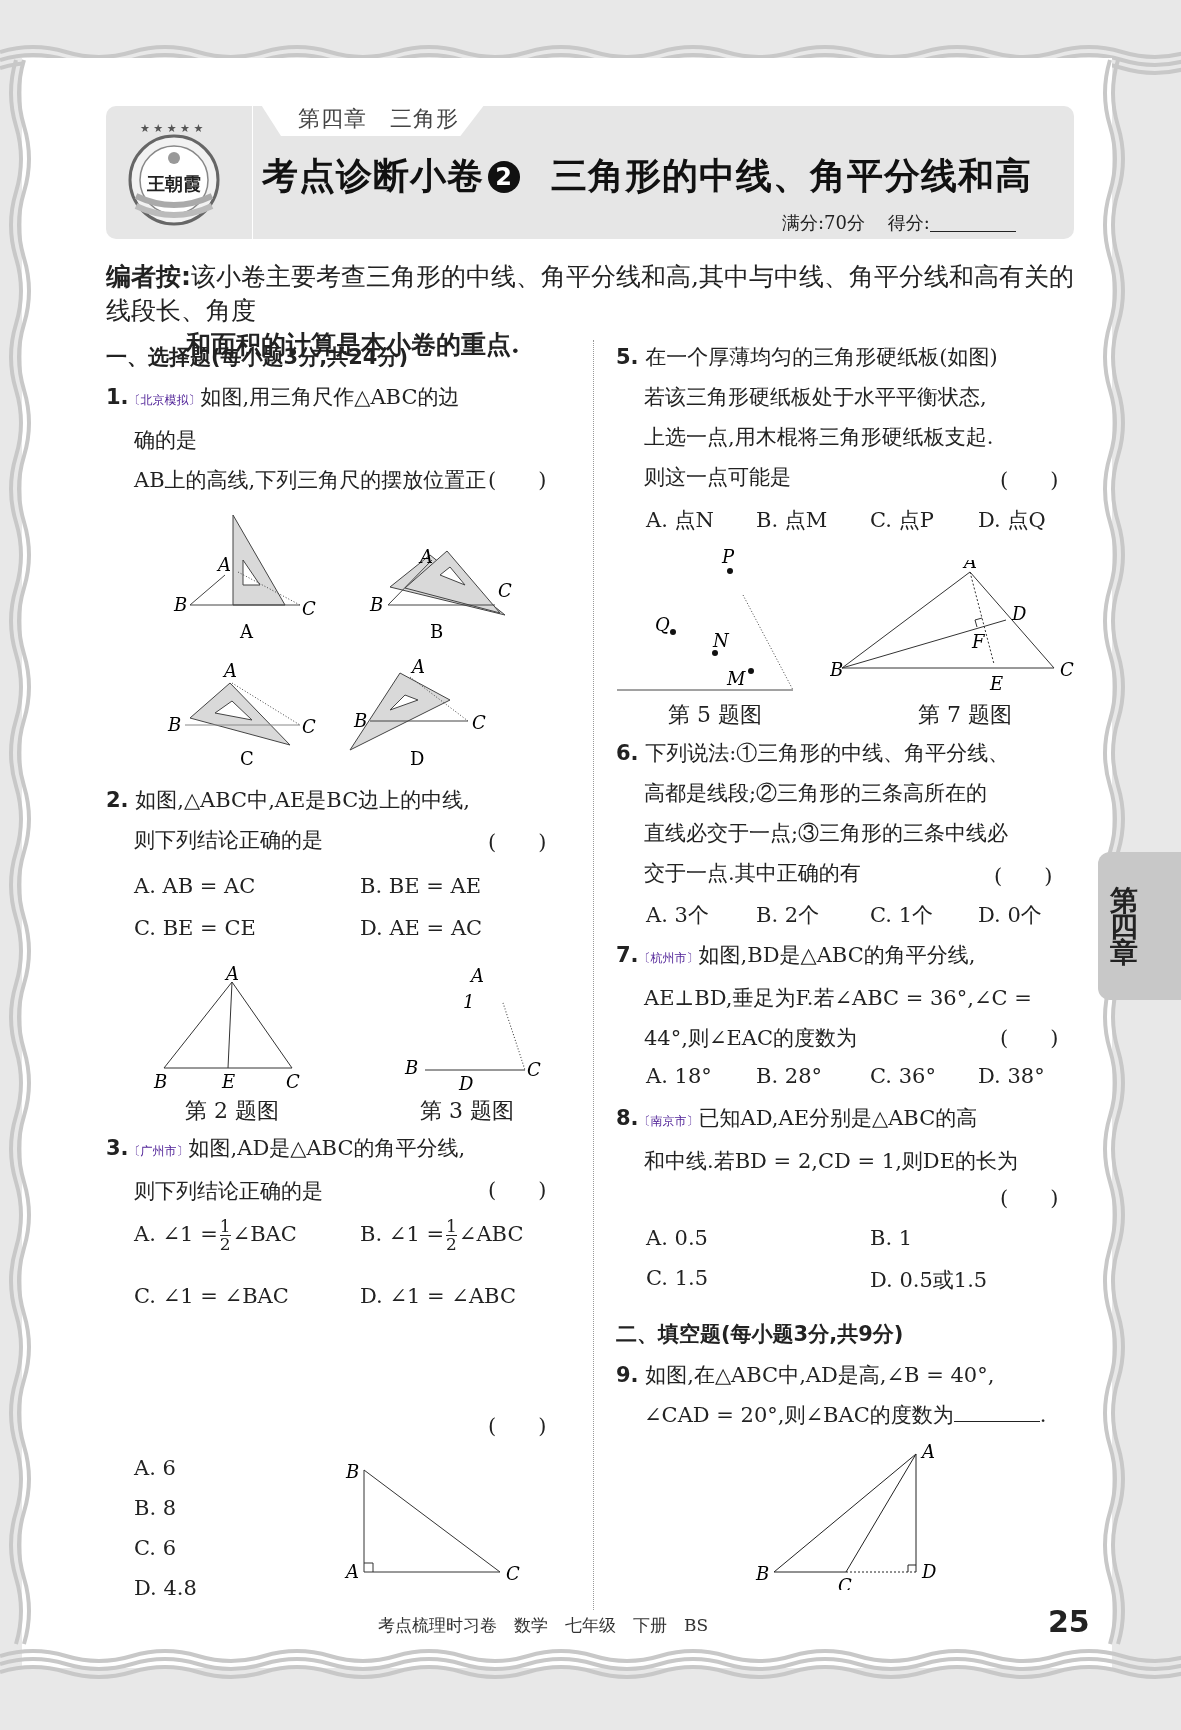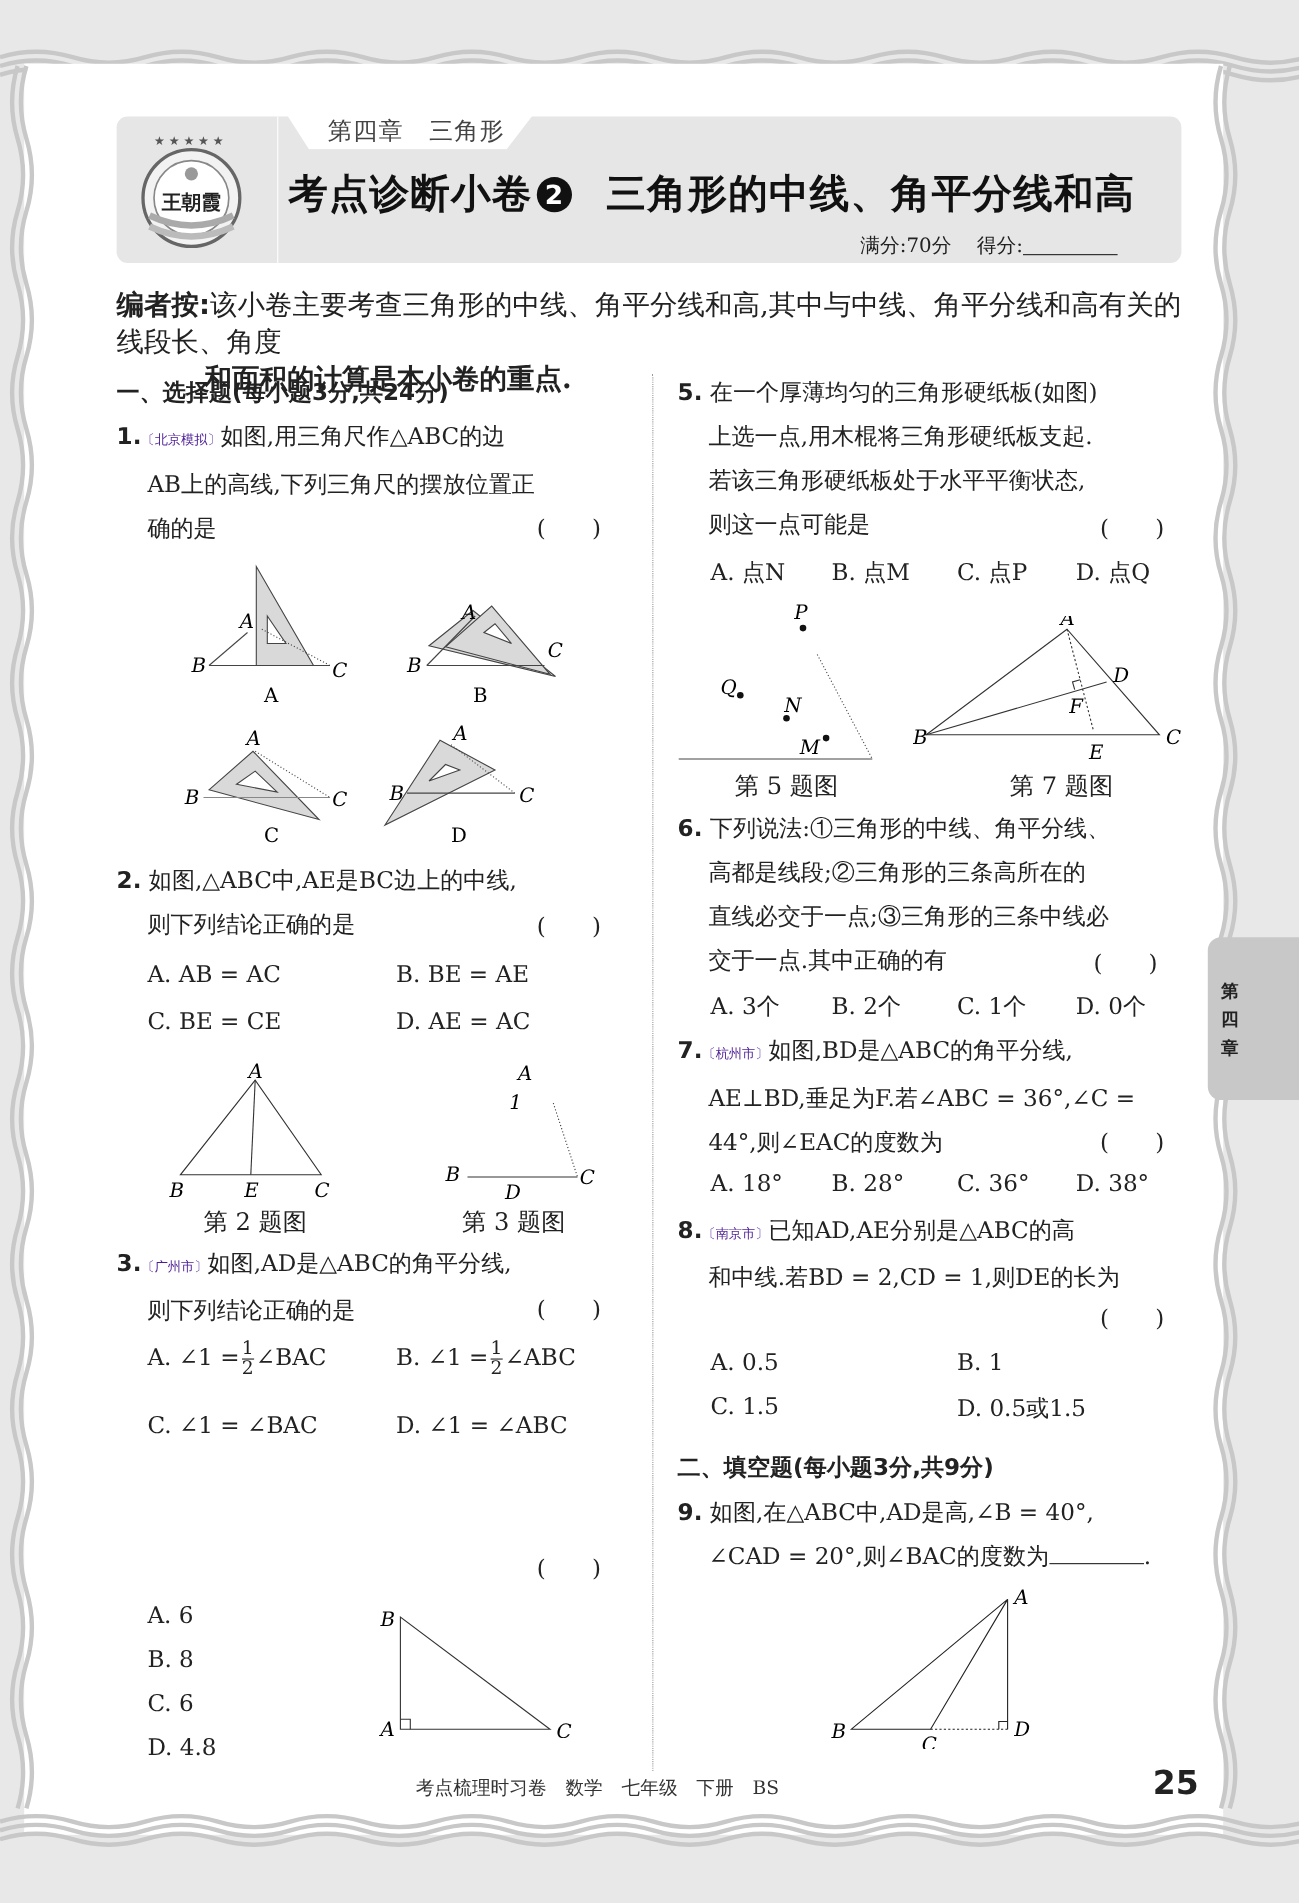--- a/index.html
+++ b/index.html
@@ -36,21 +36,21 @@
   .paren{position:absolute;font-size:21px;white-space:pre;}
   .opt{position:absolute;font-size:21px;white-space:nowrap;}
   .frac{display:inline-block;vertical-align:middle;text-align:center;font-size:17px;line-height:17px;margin:0 2px;}
   .frac span{display:block;}
   .frac .n{border-bottom:1px solid #222;}
   .cap{position:absolute;font-size:22px;white-space:nowrap;}
   svg text{font-family:"DejaVu Serif","Liberation Serif",serif;}
   .lbl{font-style:italic;font-size:18px;}
   .side-tab{position:absolute;left:1098px;top:852px;width:83px;height:148px;background:#c8c8c8;border-radius:12px 0 0 12px;}
   .side-text{position:absolute;left:1110px;top:888px;width:30px;font-family:"DejaVu Sans","Liberation Sans",sans-serif;
-     font-size:16px;font-weight:bold;line-height:26px;color:#222;}
+     font-size:28px;font-weight:bold;line-height:26px;color:#222;}
   .footer{position:absolute;left:378px;top:1614px;font-size:17px;color:#333;white-space:pre;}
   .pageno{position:absolute;left:1048px;top:1604px;font-family:"DejaVu Sans","Liberation Sans",sans-serif;font-size:30px;font-weight:bold;}
 </style>
 </head>
 <body>
 
 <div class="page">
 
   <svg class="wave" style="top:44px" viewBox="0 0 1181 40" preserveAspectRatio="none">
     <path d="M0,8 q33,-10 66,0 t66,0 t66,0 t66,0 t66,0 t66,0 t66,0 t66,0 t66,0 t66,0 t66,0 t66,0 t66,0 t66,0 t66,0 t66,0 t66,0 t66,0" stroke="#c8c8c8" stroke-width="4" fill="none"></path>
@@ -97,22 +97,22 @@
     <div><b>编者按:</b><span>该小卷主要考查三角形的中线、角平分线和高,其中与中线、角平分线和高有关的线段长、角度</span></div>
     <div class="l2">和面积的计算是本小卷的重点.</div>
   </div>
 
   <div class="colsep"></div>
 
   <div class="sec" style="left:106px;top:343px">一、选择题(每小题3分,共24分)</div>
 
   <div class="q" style="left:106px;top:377px">
     <div><span class="num">1.</span><span class="src">〔北京模拟〕</span><span>如图,用三角尺作△ABC的边</span></div>
+    <div class="ind">确的是</div>
     <div class="ind">AB上的高线,下列三角尺的摆放位置正</div>
-    <div class="ind">确的是</div>
   </div>
   <div class="paren" style="left:488px;top:466px">(　　)</div>
 
   <svg style="position:absolute;left:160px;top:505px" width="380" height="270">
 
     <g>
       <polygon points="73,10 73,100 125,100" fill="#d9d9d9" stroke="#444"></polygon>
       <polygon points="83,55 83,80 100,80" fill="#fff" stroke="#444"></polygon>
       <line x1="30" y1="100" x2="140" y2="100" stroke="#444"></line>
       <line x1="30" y1="100" x2="65" y2="70" stroke="#444"></line>
@@ -213,22 +213,22 @@
   <svg style="position:absolute;left:340px;top:1460px" width="190" height="120">
     <polygon points="24,10 24,112 160,112" fill="none" stroke="#333"></polygon>
     <polyline points="24,103 33,103 33,112" fill="none" stroke="#333"></polyline>
     <text class="lbl" x="6" y="18">B</text>
     <text class="lbl" x="6" y="118">A</text>
     <text class="lbl" x="166" y="120">C</text>
   </svg>
 
   <div class="q" style="left:616px;top:337px">
     <div><span class="num">5.</span> <span>在一个厚薄均匀的三角形硬纸板(如图)</span></div>
+    <div class="ind">若该三角形硬纸板处于水平平衡状态,</div>
     <div class="ind">上选一点,用木棍将三角形硬纸板支起.</div>
-    <div class="ind">若该三角形硬纸板处于水平平衡状态,</div>
     <div class="ind">则这一点可能是</div>
   </div>
   <div class="paren" style="left:1000px;top:466px">(　　)</div>
   <div class="opt" style="left:646px;top:506px">A. 点N</div>
   <div class="opt" style="left:756px;top:506px">B. 点M</div>
   <div class="opt" style="left:870px;top:506px">C. 点P</div>
   <div class="opt" style="left:978px;top:506px">D. 点Q</div>
 
   <svg style="position:absolute;left:615px;top:545px" width="190" height="150">
     <line x1="2" y1="150" x2="178" y2="150" stroke="#444" transform="translate(0,-5)"></line>

